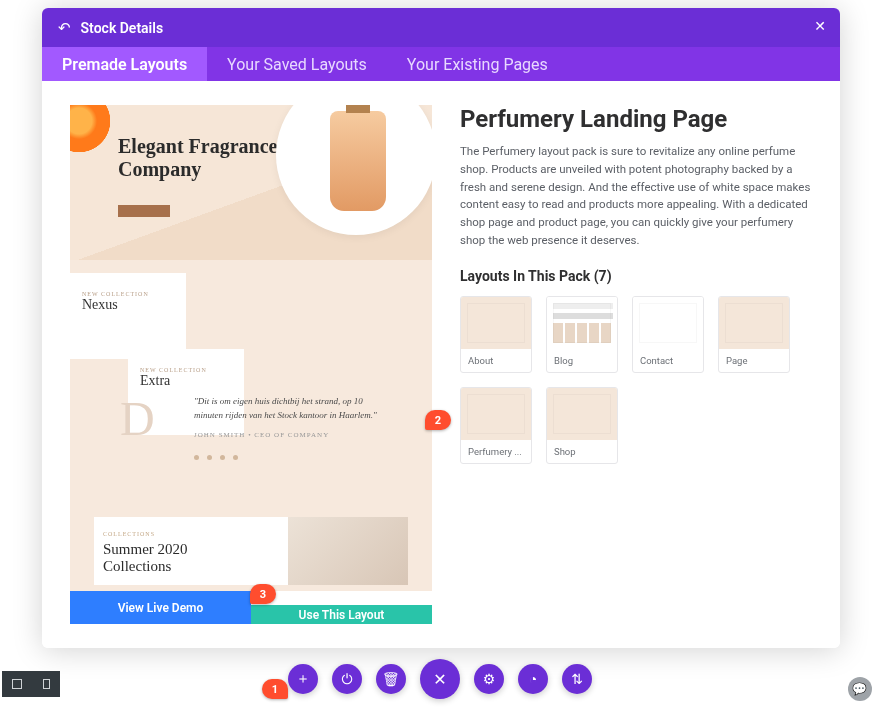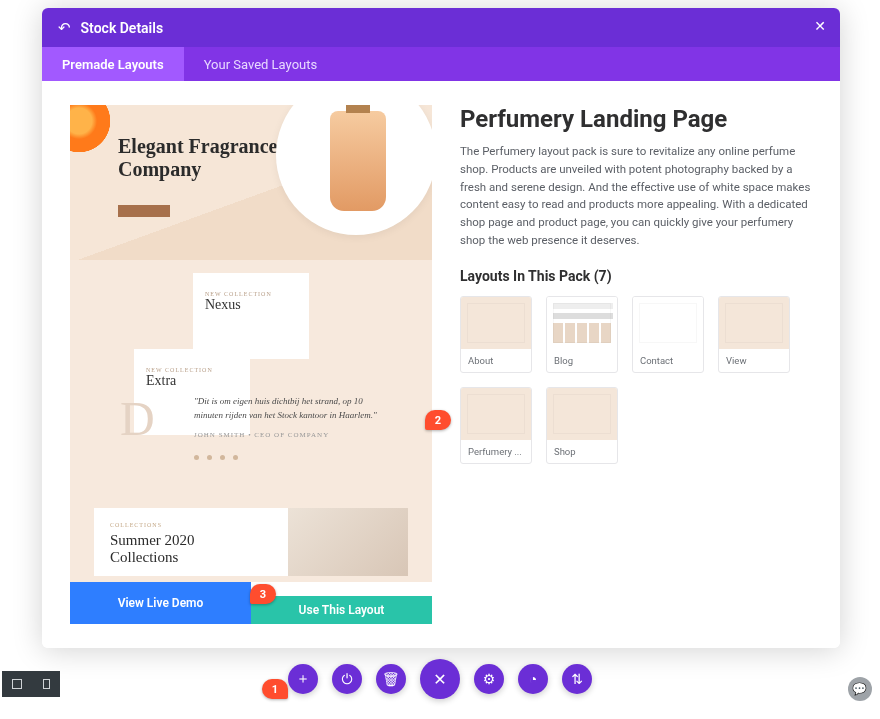--- a/index.html
+++ b/index.html
@@ -34,21 +34,21 @@
   }
   .modal-header .back-icon { margin-right: 10px; font-size: 15px; cursor: pointer; }
   .modal-header .title { font-weight: 600; font-size: 14px; }
   .modal-header .close-icon { position: absolute; right: 14px; top: 10px; font-size: 14px; cursor: pointer; }
   .tabs {
     background: #8134e6;
     height: 34px;
     display: flex;
     align-items: stretch;
     color: #e8d8ff;
-    font-size: 13px;
+    font-size: 16px;
   }
   .tab {
     padding: 0 20px;
     display: flex;
     align-items: center;
     cursor: pointer;
   }
   .tab.active {
     background: #a259ff;
     color: #fff;
@@ -93,35 +93,35 @@
   }
   .hero .bottle {
     position: absolute; right: 46px; top: 6px;
     width: 56px; height: 100px;
     background: linear-gradient(180deg, #f6cba0, #e29a64);
     border-radius: 8px 8px 14px 14px;
   }
   .hero .cap { position:absolute; right:62px; top:-8px; width:24px; height:16px; background:#b3824f; border-radius:3px 3px 0 0;}
   .hero h2 { font-family: Georgia, serif; font-size: 20px; color:#2b2b2b; line-height:1.15;}
   .hero .btn-small{position:absolute;left:48px;top:100px;width:52px;height:12px;background:#a7704b;}
-  .cards-row{ position:absolute; top:168px; left:0; right:0; display:flex; justify-content:center; gap:16px;}
+  .cards-row{ position:absolute; top:168px; left:0; right:0; display:flex; gap:16px;}
   .mini-card{ width:116px; height:86px; background:#fff; padding:18px 12px 10px; font-family:Georgia,serif; font-size:14px;}
   .mini-card .mc-sub{font-size:6px; color:#b9a08a; letter-spacing:1px;}
   .quote-row{position:absolute; top:290px; left:50px; right:40px; display:flex; gap:18px;}
   .dletter{ width:56px; height:56px; font-family:Georgia,serif; font-size:48px; color:#e5d3c4; line-height:1;}
   .quote-text{ font-family:Georgia,serif; font-size:9px; color:#4a4a4a; line-height:1.5; flex:1; font-style:italic;}
   .quote-text .sig{font-style:normal; font-size:7px; color:#999; margin-top:8px; letter-spacing:1px;}
   .dots{margin-top:14px; display:flex; gap:8px;}
   .dots span{width:5px;height:5px;border-radius:50%;background:#d2b79c;}
   .summer{position:absolute; left:24px; right:24px; bottom:6px; height:68px; background:#fff; display:flex;}
-  .summer .txt{flex:1; padding:14px 16px; font-family:Georgia,serif;}
+  .summer .txt{flex:1; padding:14px 9px; font-family:Georgia,serif;}
   .summer .txt .sub{font-size:6px;color:#c4a887;letter-spacing:1px;margin-bottom:4px;}
   .summer .txt .h{font-size:15px;color:#2b2b2b;line-height:1.1;}
   .summer .img{width:120px; background:linear-gradient(135deg,#ece2d7,#d8c6b6);}
-  .preview-actions { display:flex; height:42px; }
+  .preview-actions { display:flex; height:33px; }
   .btn { flex:1; display:flex; align-items:center; justify-content:center; color:#fff; font-size:12px; font-weight:600; cursor:pointer; position:relative;}
   .btn.demo { background:#2e7eff; }
   .btn.use  { background:#29c4a9;margin-top:14px; }
 
   .details-col { flex:1; overflow:hidden; }
   .tags { display:flex; gap:10px; margin-bottom:12px; }
   .tag { background:#eef0f3; color:#7a7f87; font-size:10.5px; padding:6px 10px; border-radius:3px; cursor:pointer;}
   .details-col h1 { font-size:24px; font-weight:700; color:#2f2f30; margin-bottom:10px;}
   .desc { font-size:11.5px; color:#5b5f66; line-height:1.55; margin-bottom:18px;}
   .pack-heading { font-size:14px; font-weight:700; color:#2f2f30; margin-bottom:12px;}
@@ -189,20 +189,23 @@
     <span class="title">Stock Details</span>
     <span class="close-icon">✕</span>
   </div>
   <div class="tabs">
     <div class="tab active">
         <span>Premade Layouts</span>
       </div>
     <div class="tab">
         <span>Your Saved Layouts</span>
       </div>
+    <div class="tab">
+        <span>Your Existing Pages</span>
+      </div>
   </div>
 
   <div class="modal-body">
 
     <div class="preview-col">
       <div class="preview-area">
         <div class="hero">
           <div class="flower"></div>
           <div class="plate"></div>
           <div class="bottle"></div>
@@ -211,21 +214,21 @@
             <span>Elegant Fragrance</span><br>
             <span>Company</span>
           </h2>
           <div class="btn-small"></div>
         </div>
         <div class="cards-row">
           <div class="mini-card">
             <div class="mc-sub">NEW COLLECTION</div>
             <span>Nexus</span>
           </div>
-          <div class="mini-card" style="position:absolute;left:64px;top:76px;">
+          <div class="mini-card" style="position:absolute;left:58px;top:76px;">
             <div class="mc-sub">NEW COLLECTION</div>
             <span>Extra</span>
           </div>
         </div>
         <div class="quote-row">
           <div class="dletter">D</div>
           <div class="quote-text">
             <span>"Dit is om eigen huis dichtbij het strand, op 10 minuten rijden van het Stock kantoor in Haarlem."</span>
             <div class="sig">JOHN SMITH  •  CEO OF COMPANY</div>
             <div class="dots">
@@ -266,21 +269,21 @@
         <div class="card">
           <div class="thumb t-blog"></div>
           <div class="label">Blog</div>
         </div>
         <div class="card">
           <div class="thumb t-contact"></div>
           <div class="label">Contact</div>
         </div>
         <div class="card">
           <div class="thumb"></div>
-          <div class="label">View</div>
+          <div class="label">Page</div>
         </div>
         <div class="card">
           <div class="thumb"></div>
           <div class="label">Perfumery ...</div>
         </div>
         <div class="card">
           <div class="thumb"></div>
           <div class="label">Shop</div>
         </div>
       </div>

